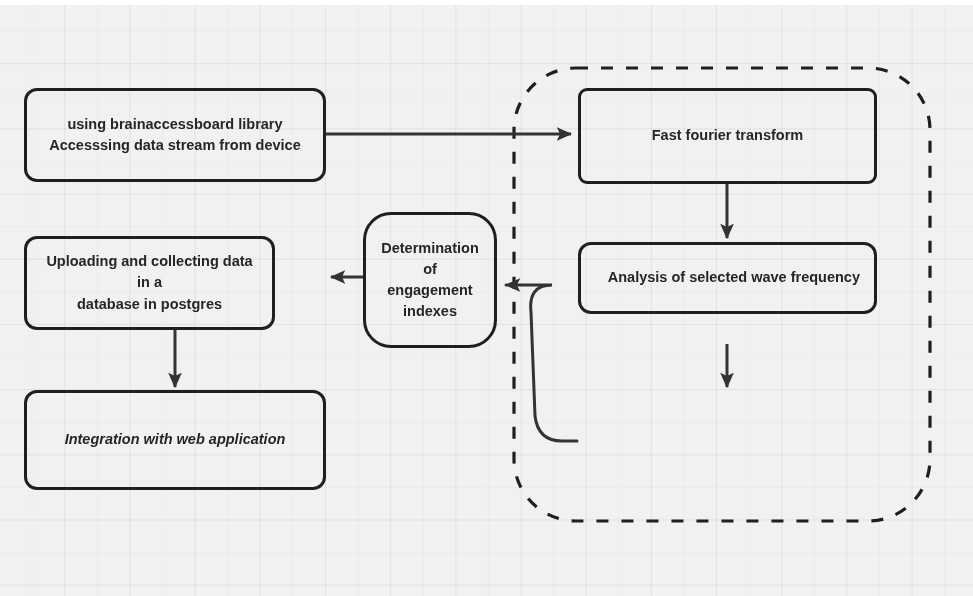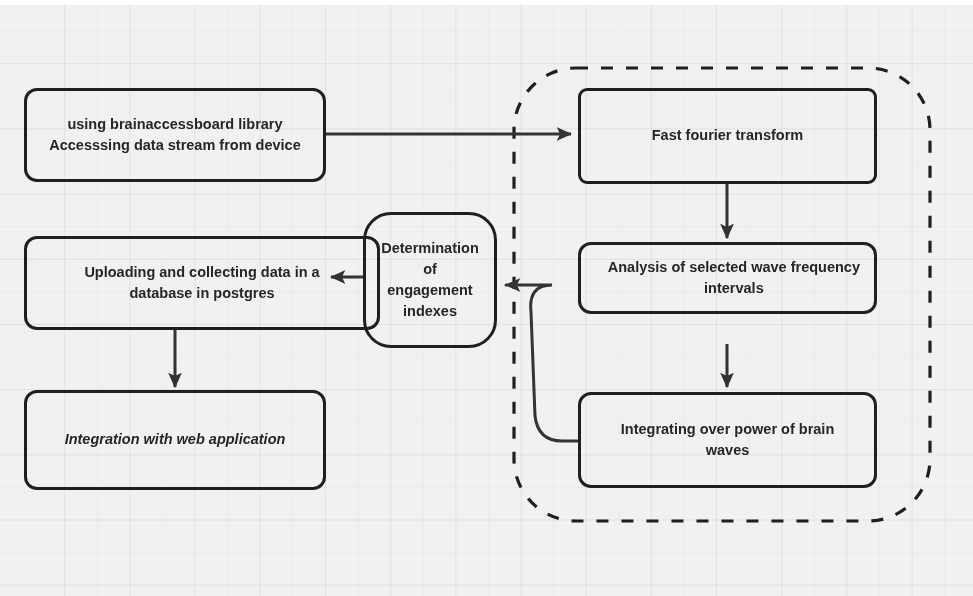--- a/index.html
+++ b/index.html
@@ -100,21 +100,21 @@
   </svg>
 
 
   <div class="node" style="left:24px; top:88px; width:302px; height:94px;">
     <div>
       <span>using brainaccessboard library</span>
       <span>Accesssing data stream from device</span>
     </div>
   </div>
 
-  <div class="node" style="left:24px; top:236px; width:356px; height:94px;">
+  <div class="node" style="left:24px; top:236px; width:251px; height:94px;">
     <div>
       <span>Uploading and collecting data in a</span>
       <span>database in postgres</span>
     </div>
   </div>
 
   <div class="node" style="left:24px; top:390px; width:302px; height:100px;font-style:italic;">
     <div>
       <span>Integration with web application</span>
     </div>
@@ -130,24 +130,17 @@
 
   <div class="node" style="left:578px; top:88px; width:299px; height:96px;border-radius:9px;">
     <div>
       <span>Fast fourier transform</span>
     </div>
   </div>
 
   <div class="node" style="left:578px; top:242px; width:299px; height:72px;justify-content:flex-end;">
     <div>
       <span>Analysis of selected wave frequency</span>
-      <span>intervals</span>
     </div>
   </div>
 
-  <div class="node" style="left:578px; top:392px; width:299px; height:96px;">
-    <div>
-      <span>Integrating over power of brain</span>
-      <span>waves</span>
-    </div>
-  </div>
 
 </div>
 
 </body></html>

